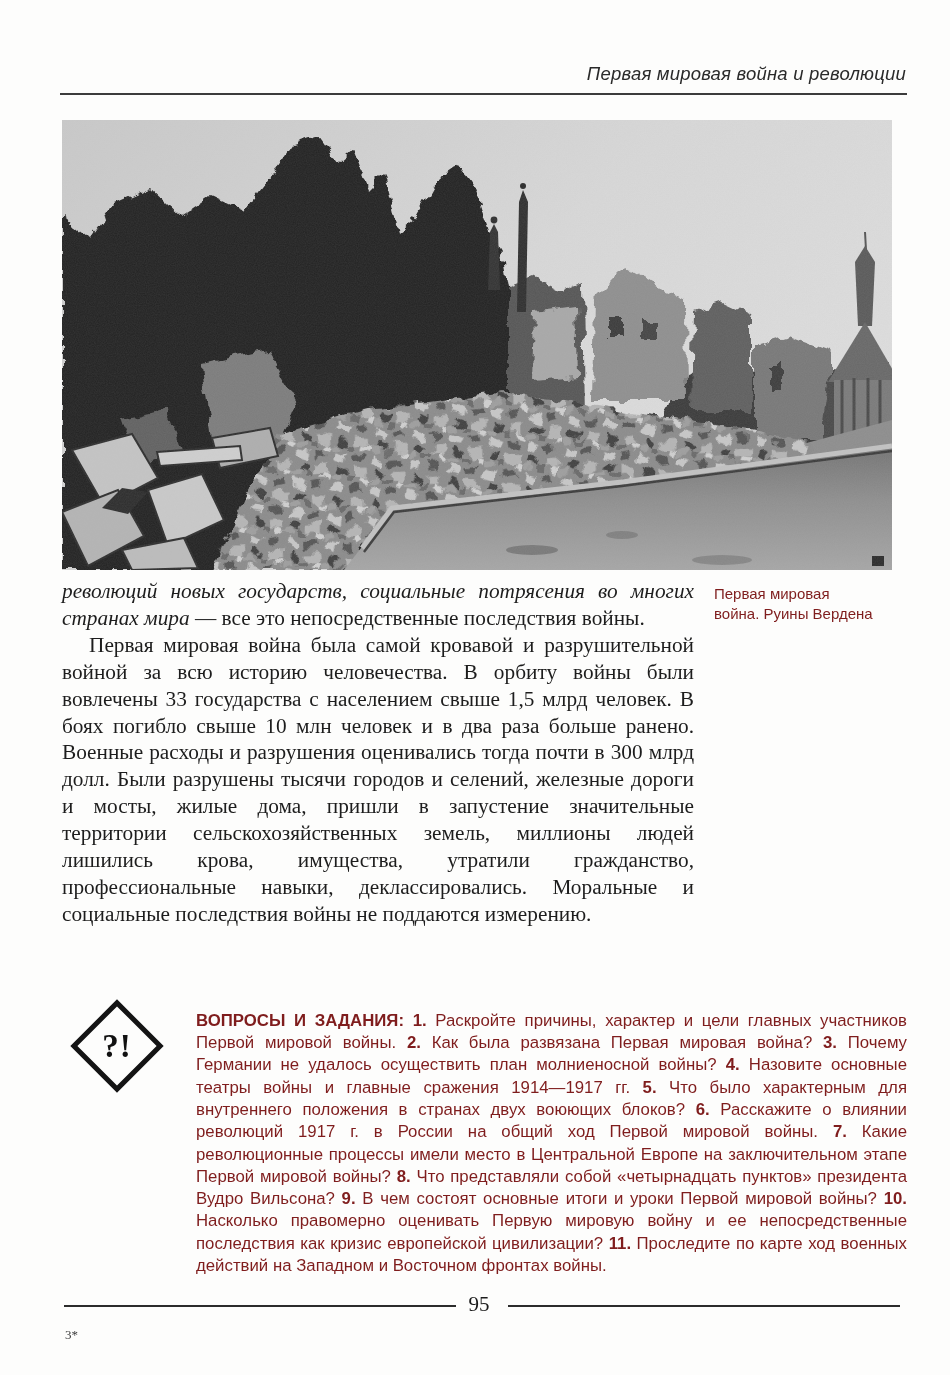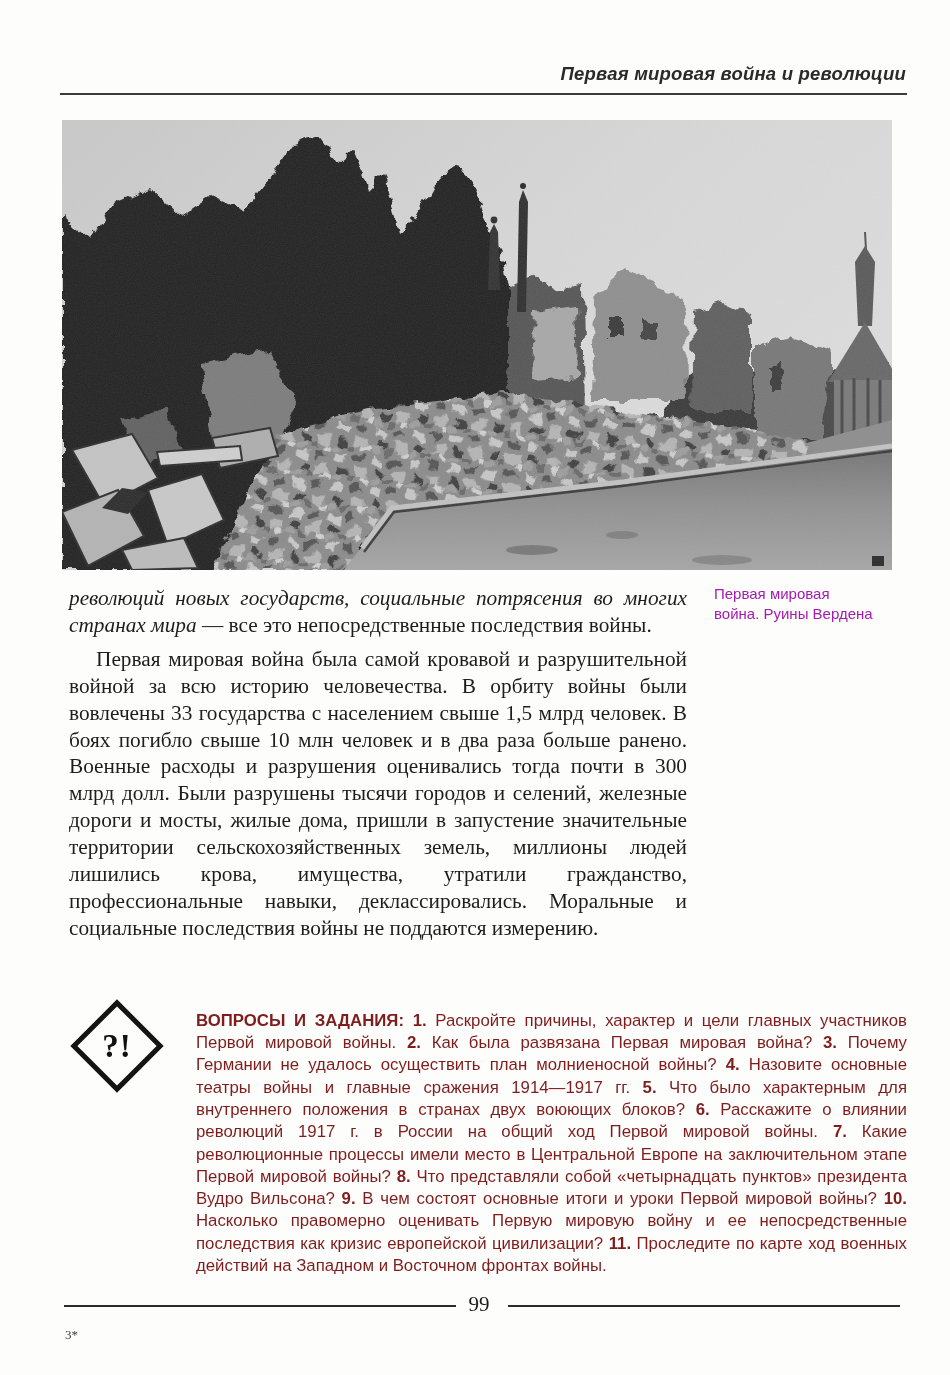--- a/index.html
+++ b/index.html
@@ -8,44 +8,44 @@
     width:950px;height:1375px;
     margin:0 auto;
     background:#fdfdfc;
     color:#1d1d1d;
     overflow:hidden;
     font-family:"Liberation Serif", serif;
   }
   .running-head{
     position:absolute;top:63px;right:44px;
     font-family:"Liberation Sans", sans-serif;
-    font-size:18.5px;font-weight:bold;font-style:italic;
+    font-size:18.5px;font-weight:normal;font-style:italic;
     color:#2a2a2a;letter-spacing:.2px;white-space:nowrap;
   }
   .header-rule{
     position:absolute;left:60px;top:93px;width:847px;height:2px;
     background:#3c3c3c;
   }
   .photo-figure{
     position:absolute;left:62px;top:120px;width:830px;height:450px;
     background:#cfcfcf;
   }
   .photo-figure svg{display:block;width:830px;height:450px;}
   .body-text{
     position:absolute;left:62px;top:578px;width:632px;
     font-size:21.3px;line-height:26.9px;
     text-align:justify;
   }
-  .body-text p{margin:7px;}
+  .body-text p{margin:0;}
   .body-text p + p{text-indent:27px;}
   .lead-italic{font-style:italic;}
   .photo-caption{
     position:absolute;left:714px;top:584px;width:160px;
     font-family:"Liberation Sans", sans-serif;
-    font-size:15px;line-height:19.5px;color:#a21caf;
+    font-size:15px;line-height:19.5px;color:#7f1d1d;
   }
   .questions-section{position:absolute;left:0;top:985px;width:950px;}
   .questions-icon-wrap{
     position:absolute;left:70px;top:14px;width:92px;height:92px;
   }
   .questions-diamond{
     position:absolute;left:14px;top:14px;width:56px;height:56px;
     border:5px solid #141414;background:#fdfdfc;
     transform:rotate(45deg);
   }
@@ -196,19 +196,19 @@
     <div class="questions-icon-wrap">
       <div class="questions-diamond">
         <span>?!</span>
       </div>
     </div>
     <p class="questions-text"><b>ВОПРОСЫ И ЗАДАНИЯ: </b><b>1. </b><span>Раскройте причины, характер и цели главных участников Первой мировой войны. </span><b>2. </b><span>Как была развязана Первая мировая война? </span><b>3. </b><span>Почему Германии не удалось осуществить план молниеносной войны? </span><b>4. </b><span>Назовите основные театры войны и главные сражения 1914—1917 гг. </span><b>5. </b><span>Что было характерным для внутреннего положения в странах двух воюющих блоков? </span><b>6. </b><span>Расскажите о влиянии революций 1917 г. в России на общий ход Первой мировой войны. </span><b>7. </b><span>Какие революционные процессы имели место в Центральной Европе на заключительном этапе Первой мировой войны? </span><b>8. </b><span>Что представляли собой «четырнадцать пунктов» президента Вудро Вильсона? </span><b>9. </b><span>В чем состоят основные итоги и уроки Первой мировой войны? </span><b>10. </b><span>Насколько правомерно оценивать Первую мировую войну и ее непосредственные последствия как кризис европейской цивилизации? </span><b>11. </b><span>Проследите по карте ход военных действий на Западном и Восточном фронтах войны. </span></p>
   </div>
 
   <div class="footer">
     <div class="footer-rule left"></div>
-    <div class="page-number">99</div>
+    <div class="page-number">95</div>
     <div class="footer-rule right"></div>
   </div>
 
   <div class="signature-mark">3*</div>
 
 </div>
 
 </body></html>

